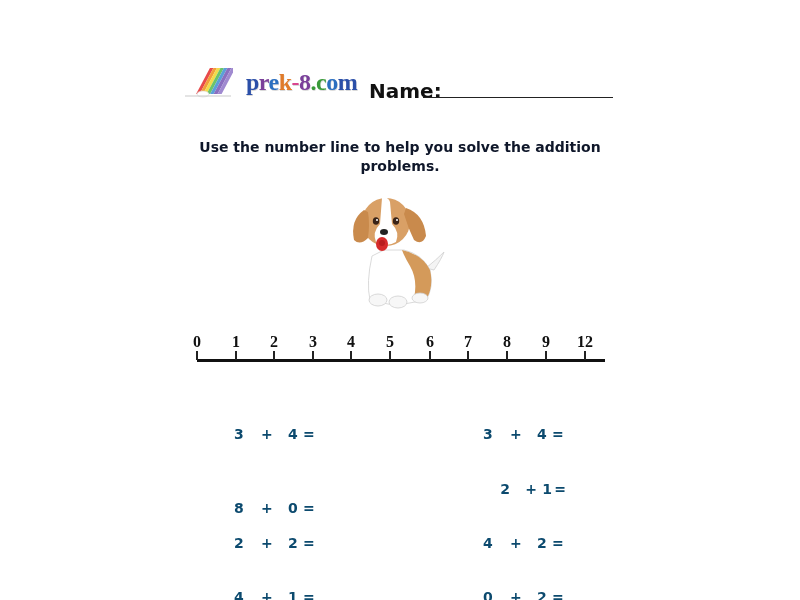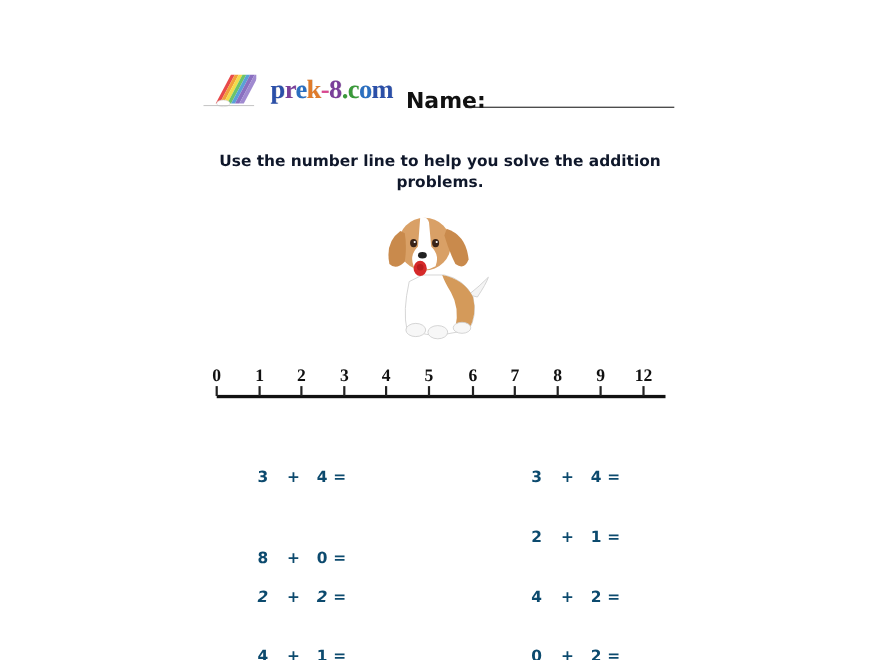--- a/index.html
+++ b/index.html
@@ -175,19 +175,19 @@
     <div class="nl-label" style="left: 322px;">8</div>
     <div class="nl-tick" style="left: 360.25px;"></div>
     <div class="nl-label" style="left: 361px;">9</div>
     <div class="nl-tick" style="left: 399.25px;"></div>
     <div class="nl-label" style="left: 400px;">12</div>
   </div>
 
 <div id="problems">
     <div class="problem" style="left: 234px; top: 425px;"><span class="p-a">3</span><span class="p-op">+</span><span class="p-b">4</span><span class="p-eq">=</span></div>
     <div class="problem" style="left: 234px; top: 499px;"><span class="p-a">8</span><span class="p-op">+</span><span class="p-b">0</span><span class="p-eq">=</span></div>
-    <div class="problem" style="left: 234px; top: 534px; font-style: italic;"><span class="p-a">2</span><span class="p-op">+</span><span class="p-b">2</span><span class="p-eq">=</span></div>
+    <div class="problem" style="left: 234px; top: 534px;"><span class="p-a">2</span><span class="p-op">+</span><span class="p-b">2</span><span class="p-eq">=</span></div>
     <div class="problem" style="left: 234px; top: 588px;"><span class="p-a">4</span><span class="p-op">+</span><span class="p-b">1</span><span class="p-eq">=</span></div>
     <div class="problem" style="left: 483px; top: 425px;"><span class="p-a">3</span><span class="p-op">+</span><span class="p-b">4</span><span class="p-eq">=</span></div>
-    <div class="problem" style="left: 483px; top: 480px;"><span class="p-a">2</span><span class="p-op">+</span><span class="p-b">1</span><span class="p-eq">=</span></div>
+    <div class="problem" style="left: 483px; top: 480px; text-align: right;"><span class="p-a">2</span><span class="p-op">+</span><span class="p-b">1</span><span class="p-eq">=</span></div>
     <div class="problem" style="left: 483px; top: 534px;"><span class="p-a">4</span><span class="p-op">+</span><span class="p-b">2</span><span class="p-eq">=</span></div>
     <div class="problem" style="left: 483px; top: 588px;"><span class="p-a">0</span><span class="p-op">+</span><span class="p-b">2</span><span class="p-eq">=</span></div>
   </div>
 
 </body></html>

